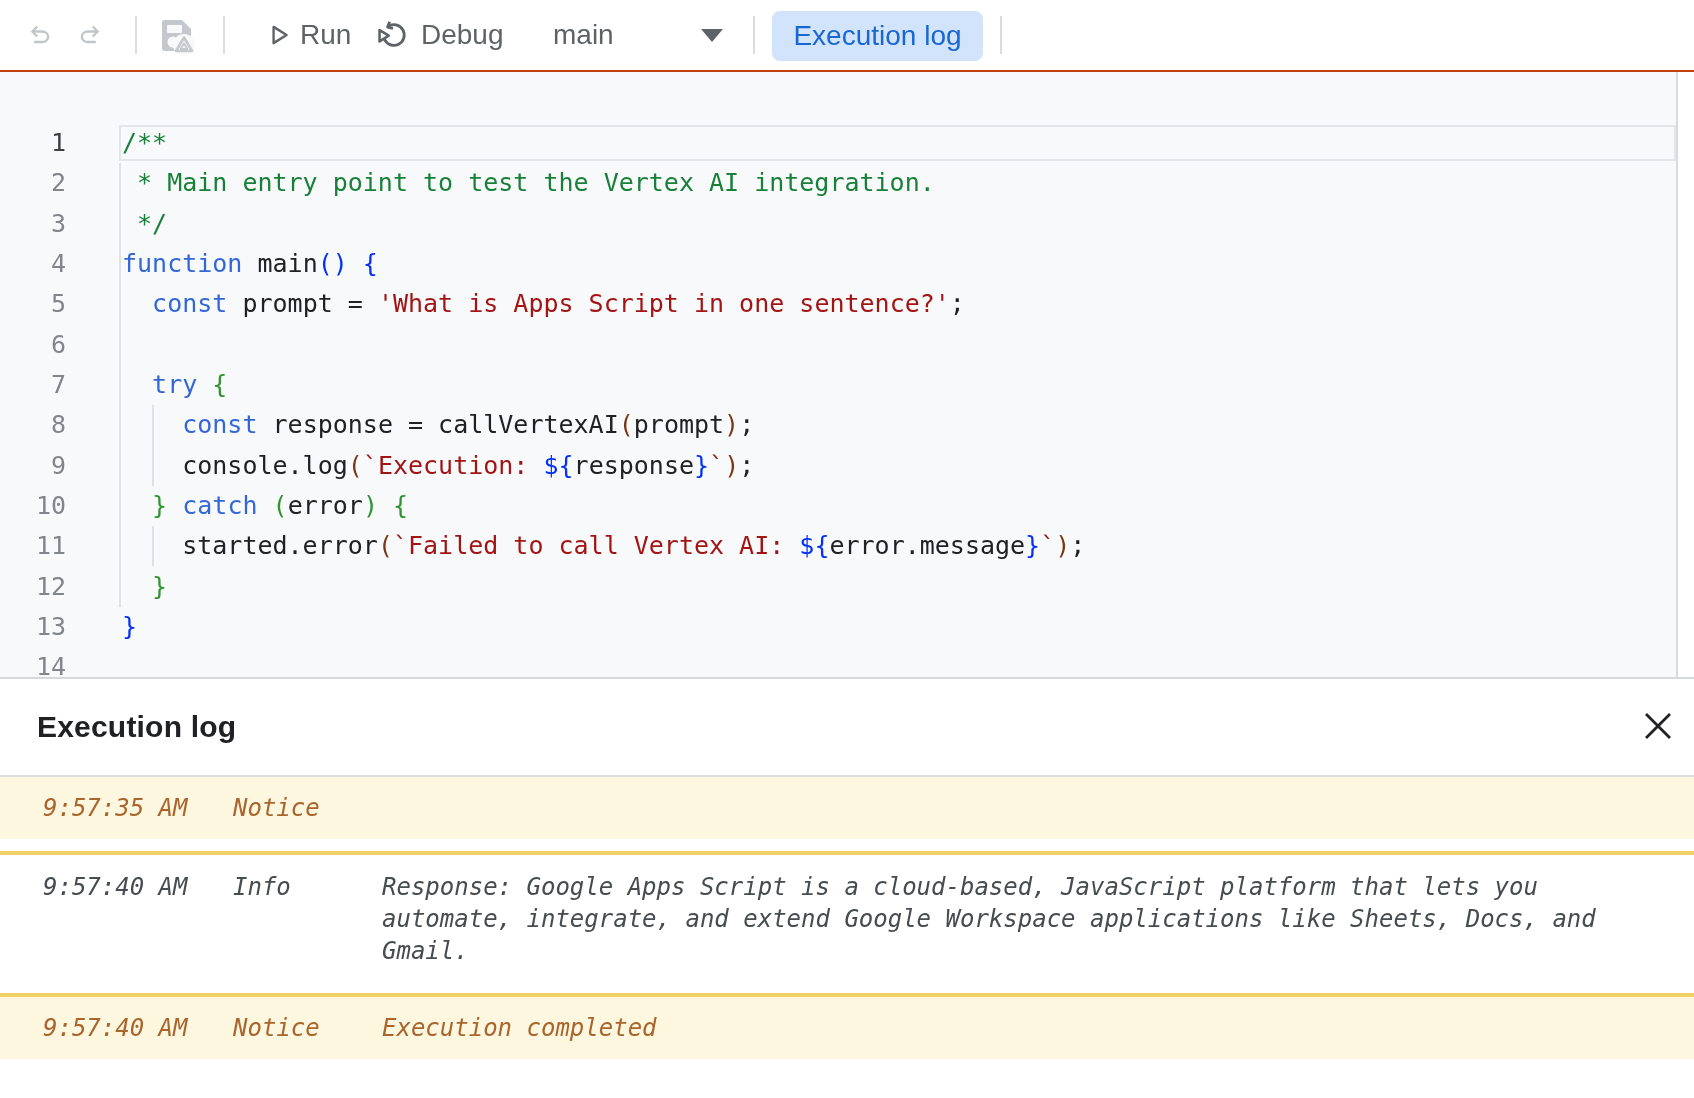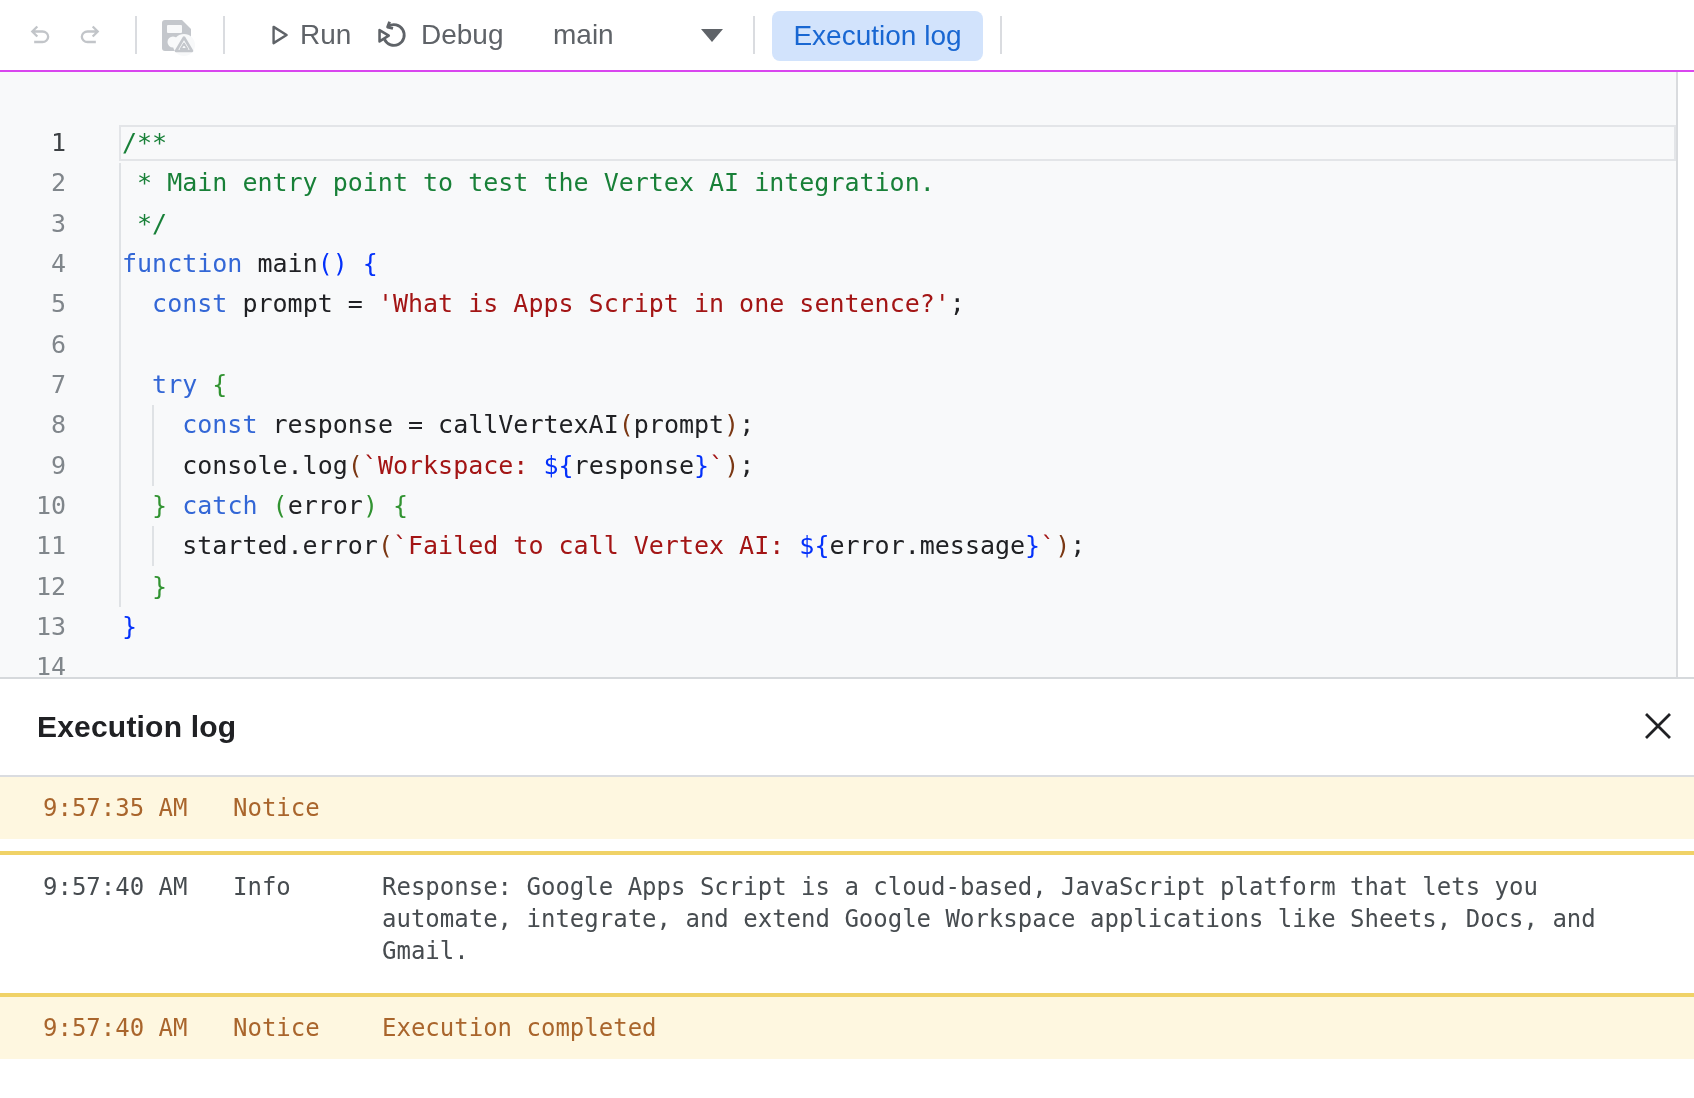--- a/index.html
+++ b/index.html
@@ -1,21 +1,21 @@
 <!DOCTYPE html>
 <html style="--kw: #3367d6; --comment: #188038; --str: #a31515; --plain: #202124; --b1: #0431fa; --b2: #319331; --b3: #7b3814; --pill-bg: #d2e3fc; --pill-text: #1967d2; --notice-bg: #fef7e0; --notice-text: #a9652c; --info-text: #474c50; --gold: #f0d267; --editor-bg: #f8f9fa;"><head>
 <meta charset="utf-8">
 <style>
   html,body{margin:0;padding:0;background:#fff;}
   .app{position:relative;width:1694px;height:1098px;background:#fff;overflow:hidden;
        font-family:"Liberation Sans",sans-serif;}
 
   
   .toolbar{position:absolute;top:0;left:0;right:0;height:70px;background:#fff;
-           border-bottom:2px solid #d946ef;}
+           border-bottom:2px solid #c2410c;}
   .icon-btn{position:absolute;background:none;border:none;padding:0;margin:0;cursor:pointer;}
   .vdiv{position:absolute;top:16px;width:2px;height:38px;background:#dadce0;}
   .tb-label{font-size:28px;font-weight:500;color:#5f6368;position:absolute;top:50%;
             transform:translateY(-50%);white-space:nowrap;}
   .tbtn{position:absolute;top:0;height:70px;background:none;border:none;padding:0;cursor:pointer;}
   .pill{position:absolute;left:772px;top:11px;width:211px;height:50px;border:none;cursor:pointer;
         background:var(--pill-bg);border-radius:8px;display:flex;align-items:center;justify-content:center;}
   .pill span{font-size:28px;font-weight:500;color:var(--pill-text);white-space:nowrap;}
   .fn-select{position:absolute;left:540px;top:8px;width:200px;height:54px;cursor:pointer;}
 
@@ -39,21 +39,21 @@
 
   .panel-divider{position:absolute;top:677px;left:0;right:0;height:2px;background:#d6d9dc;}
 
   
   .log-panel{position:absolute;top:679px;left:0;right:0;bottom:0;background:#fff;}
   .log-header{position:relative;height:96px;border-bottom:2px solid #dadce0;
               display:flex;align-items:center;}
   .log-title{font-size:30px;font-weight:600;color:#202124;margin-left:37px;letter-spacing:.2px;}
   .close-btn{position:absolute;right:16px;top:50%;transform:translateY(-50%);
              width:40px;height:40px;background:none;border:none;padding:0;cursor:pointer;}
-  .log-rows{font-family:"DejaVu Sans Mono",monospace;font-size:24px;line-height:32px;}
+  .log-rows{font-family:"DejaVu Sans Mono",monospace;font-size:24px;line-height:32px;font-style:italic;}
   .log-row{display:grid;grid-template-columns:190px 149px auto;padding-left:43px;box-sizing:border-box;}
   .log-row + .log-row{border-top:4px solid var(--gold);margin-top:12px;}
   .log-row.notice{background:var(--notice-bg);color:var(--notice-text);padding-top:15px;padding-bottom:15px;}
   .log-row.info{background:#fff;color:var(--info-text);padding-top:16px;padding-bottom:14px;}
   .log-msg{max-width:1232px;white-space:normal;}
 </style>
 </head>
 <body>
 
 <div class="app">
@@ -124,21 +124,21 @@
     <div class="guide gB2"></div>
     <div class="code-area" id="code-lines">
         <div class="code-line"><span class="ln">1</span><span class="tk-c">/**</span></div>
         <div class="code-line"><span class="ln">2</span><span class="tk-c"> * Main entry point to test the Vertex AI integration.</span></div>
         <div class="code-line"><span class="ln">3</span><span class="tk-c"> */</span></div>
         <div class="code-line"><span class="ln">4</span><span class="tk-k">function</span><span class="tk-p"> main</span><span class="tk-b1">()</span><span class="tk-p"> </span><span class="tk-b1">{</span></div>
         <div class="code-line"><span class="ln">5</span><span class="tk-p">  </span><span class="tk-k">const</span><span class="tk-p"> prompt = </span><span class="tk-s">'What is Apps Script in one sentence?'</span><span class="tk-p">;</span></div>
         <div class="code-line"><span class="ln">6</span></div>
         <div class="code-line"><span class="ln">7</span><span class="tk-p">  </span><span class="tk-k">try</span><span class="tk-p"> </span><span class="tk-b2">{</span></div>
         <div class="code-line"><span class="ln">8</span><span class="tk-p">    </span><span class="tk-k">const</span><span class="tk-p"> response = callVertexAI</span><span class="tk-b3">(</span><span class="tk-p">prompt</span><span class="tk-b3">)</span><span class="tk-p">;</span></div>
-        <div class="code-line"><span class="ln">9</span><span class="tk-p">    console.log</span><span class="tk-b3">(</span><span class="tk-s">`Workspace: </span><span class="tk-b1">${</span><span class="tk-p">response</span><span class="tk-b1">}</span><span class="tk-s">`</span><span class="tk-b3">)</span><span class="tk-p">;</span></div>
+        <div class="code-line"><span class="ln">9</span><span class="tk-p">    console.log</span><span class="tk-b3">(</span><span class="tk-s">`Execution: </span><span class="tk-b1">${</span><span class="tk-p">response</span><span class="tk-b1">}</span><span class="tk-s">`</span><span class="tk-b3">)</span><span class="tk-p">;</span></div>
         <div class="code-line"><span class="ln">10</span><span class="tk-p">  </span><span class="tk-b2">}</span><span class="tk-p"> </span><span class="tk-k">catch</span><span class="tk-p"> </span><span class="tk-b2">(</span><span class="tk-p">error</span><span class="tk-b2">)</span><span class="tk-p"> </span><span class="tk-b2">{</span></div>
         <div class="code-line"><span class="ln">11</span><span class="tk-p">    started.error</span><span class="tk-b3">(</span><span class="tk-s">`Failed to call Vertex AI: </span><span class="tk-b1">${</span><span class="tk-p">error.message</span><span class="tk-b1">}</span><span class="tk-s">`</span><span class="tk-b3">)</span><span class="tk-p">;</span></div>
         <div class="code-line"><span class="ln">12</span><span class="tk-p">  </span><span class="tk-b2">}</span></div>
         <div class="code-line"><span class="ln">13</span><span class="tk-b1">}</span></div>
         <div class="code-line"><span class="ln">14</span></div>
       </div>
     <div class="right-rail"></div>
   </div>
 
   <div class="panel-divider"></div>

